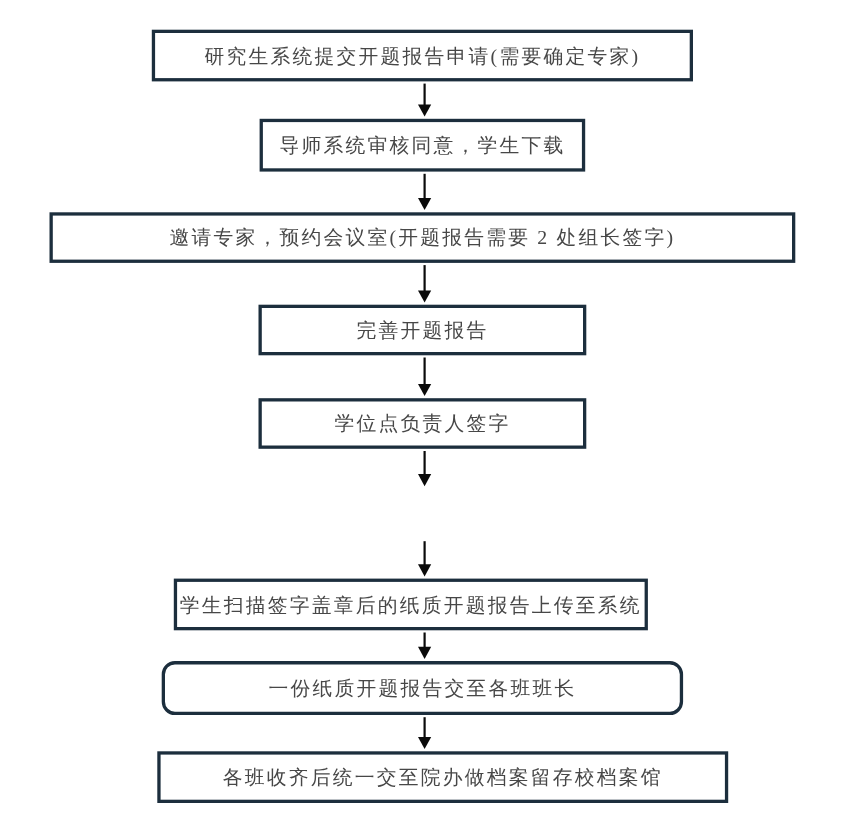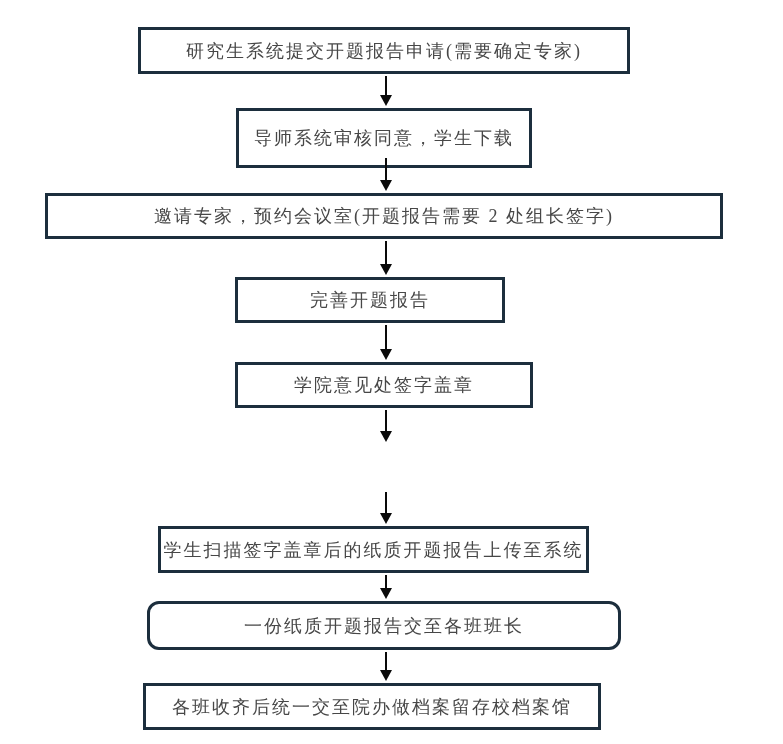--- a/index.html
+++ b/index.html
@@ -30,28 +30,28 @@
   }
   .flow-box .box-label {
     color: var(--text-color);
     font-size: 18px;
     letter-spacing: 2px;
     white-space: nowrap;
     line-height: 1;
   }
   
   .step-1 { left: 130px; top: 19px;  width: 492px; height: 47px; }
-  .step-2 { left: 228px; top: 100px; width: 296px; height: 60px; }
+  .step-2 { left: 228px; top: 100px; width: 296px; height: 48px; }
   .step-3 { left: 37px;  top: 185px; width: 678px; height: 46px; text-align: right; }
-  .step-4 { left: 227px; top: 269px; width: 270px; height: 46px; }
+  .step-4 { left: 227px; top: 269px; width: 298px; height: 46px; }
   .step-5 { left: 227px; top: 354px; width: 298px; height: 46px; }
   .step-6 { left: 228px; top: 436px; width: 296px; height: 46px; }
   .step-7 { left: 150px; top: 518px; width: 431px; height: 47px; }
   .step-8 { left: 139px; top: 593px; width: 474px; height: 49px; border-radius: 12px; }
-  .step-9 { left: 135px; top: 675px; width: 458px; height: 47px; }
+  .step-9 { left: 135px; top: 675px; width: 519px; height: 47px; }
 
   .arrow {
     position: absolute;
     left: 376px;
     width: 0;
   }
   .arrow .arrow-line {
     position: absolute;
     left: -1px;
     top: 0;
@@ -116,21 +116,21 @@
 
   <div class="flow-box step-4">
     <span class="box-label">完善开题报告</span>
   </div>
   <div class="arrow arrow-4">
     <div class="arrow-line"></div>
     <div class="arrow-head"></div>
   </div>
 
   <div class="flow-box step-5">
-    <span class="box-label">学院意见处签字盖章</span>
+    <span class="box-label">学位点负责人签字</span>
   </div>
   <div class="arrow arrow-5">
     <div class="arrow-line"></div>
     <div class="arrow-head"></div>
   </div>
 
   <div class="arrow arrow-6">
     <div class="arrow-line"></div>
     <div class="arrow-head"></div>
   </div>

